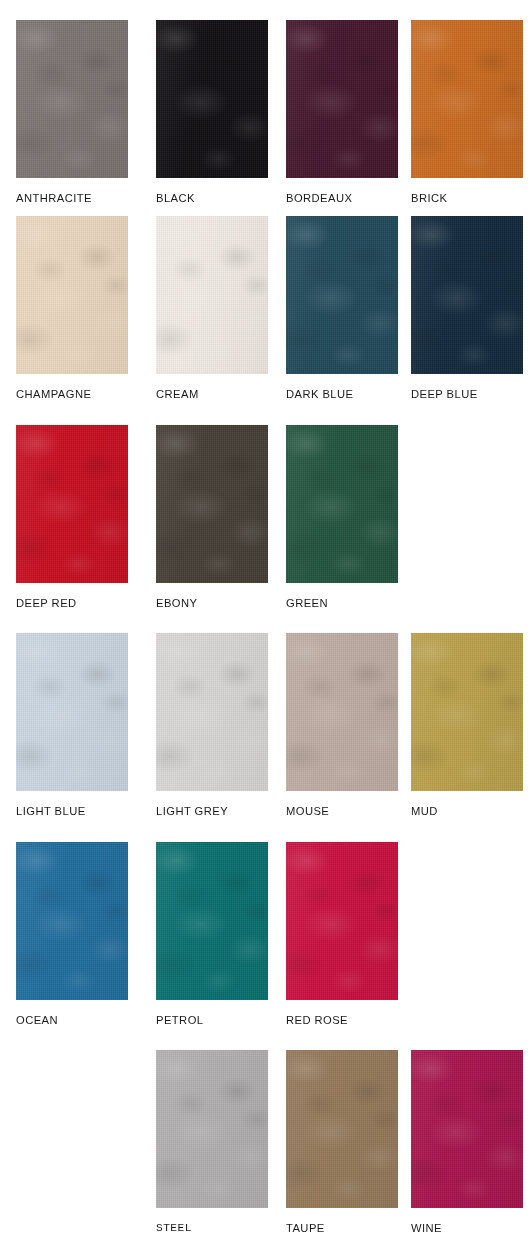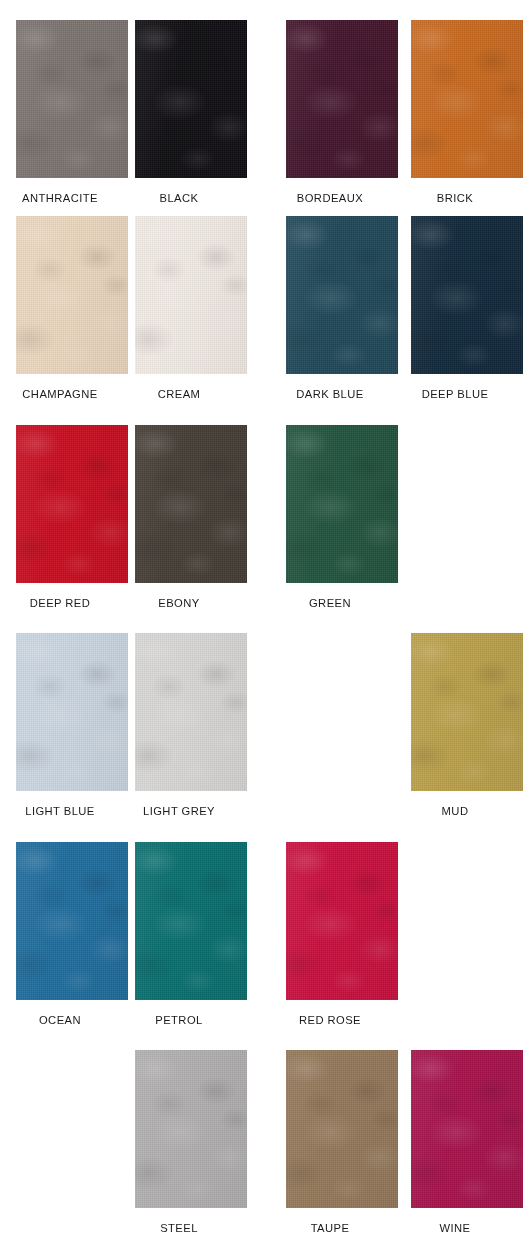--- a/index.html
+++ b/index.html
@@ -18,26 +18,25 @@
 
   #swatch-grid {
     position: relative;
     width: 530px;
     height: 1241px;
   }
 
   .swatch-cell {
     position: absolute;
     width: 88px;
-    text-align: center;
   }
 
   
   .col-0 { left: 16px; }
-  .col-1 { left: 135px; }
+  .col-1 { left: 156px; }
   .col-2 { left: 286px; }
   .col-3 { left: 411px; }
 
   
   .row-0 { top: 20px; }
   .row-1 { top: 216px; }
   .row-2 { top: 425px; }
   .row-3 { top: 633px; }
   .row-4 { top: 842px; }
   .row-5 { top: 1050px; }
@@ -138,39 +137,43 @@
       <div class="swatch-label" style="color: rgb(26, 26, 26);">GREEN</div>
     </div>
     <div class="swatch-cell col-0 row-3">
       <div class="swatch-chip" style="background-color: rgb(204, 215, 226); width: 112px; height: 158px;"></div>
       <div class="swatch-label" style="color: rgb(26, 26, 26);">LIGHT BLUE</div>
     </div>
     <div class="swatch-cell col-1 row-3">
       <div class="swatch-chip" style="background-color: rgb(217, 216, 214); width: 112px; height: 158px;"></div>
       <div class="swatch-label" style="color: rgb(26, 26, 26);">LIGHT GREY</div>
     </div>
+    <div class="swatch-cell col-2 row-3">
+      <div class="swatch-chip" style="background-color: rgb(191, 173, 163); width: 112px; height: 158px;"></div>
+      <div class="swatch-label" style="color: rgb(26, 26, 26);">MOUSE</div>
+    </div>
     <div class="swatch-cell col-3 row-3">
       <div class="swatch-chip" style="background-color: rgb(187, 161, 75); width: 112px; height: 158px;"></div>
       <div class="swatch-label" style="color: rgb(26, 26, 26);">MUD</div>
     </div>
     <div class="swatch-cell col-0 row-4">
       <div class="swatch-chip" style="background-color: rgb(31, 109, 158); width: 112px; height: 158px;"></div>
       <div class="swatch-label" style="color: rgb(26, 26, 26);">OCEAN</div>
     </div>
     <div class="swatch-cell col-1 row-4">
       <div class="swatch-chip" style="background-color: rgb(8, 112, 111); width: 112px; height: 158px;"></div>
       <div class="swatch-label" style="color: rgb(26, 26, 26);">PETROL</div>
     </div>
     <div class="swatch-cell col-2 row-4">
       <div class="swatch-chip" style="background-color: rgb(202, 15, 62); width: 112px; height: 158px;"></div>
       <div class="swatch-label" style="color: rgb(26, 26, 26);">RED ROSE</div>
     </div>
     <div class="swatch-cell col-1 row-5">
       <div class="swatch-chip" style="background-color: rgb(178, 176, 176); width: 112px; height: 158px;"></div>
-      <div class="swatch-label" style="color: rgb(26, 26, 26);">STEEL</div>
+      <div class="swatch-label" style="color: rgb(26, 26, 26); font-family: Liberation Mono, monospace;">STEEL</div>
     </div>
     <div class="swatch-cell col-2 row-5">
       <div class="swatch-chip" style="background-color: rgb(149, 121, 90); width: 112px; height: 158px;"></div>
       <div class="swatch-label" style="color: rgb(26, 26, 26);">TAUPE</div>
     </div>
     <div class="swatch-cell col-3 row-5">
       <div class="swatch-chip" style="background-color: rgb(168, 18, 76); width: 112px; height: 158px;"></div>
       <div class="swatch-label" style="color: rgb(26, 26, 26);">WINE</div>
     </div>
   </div>

